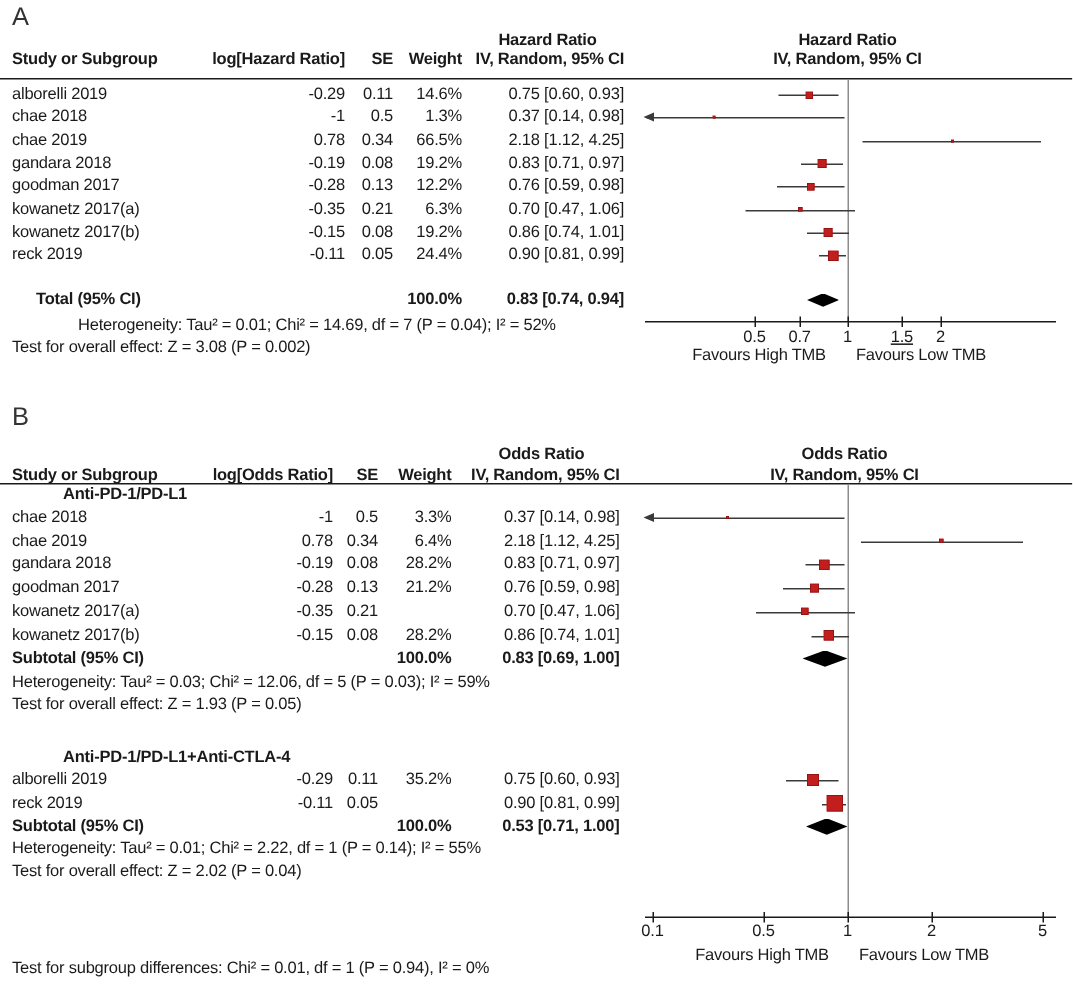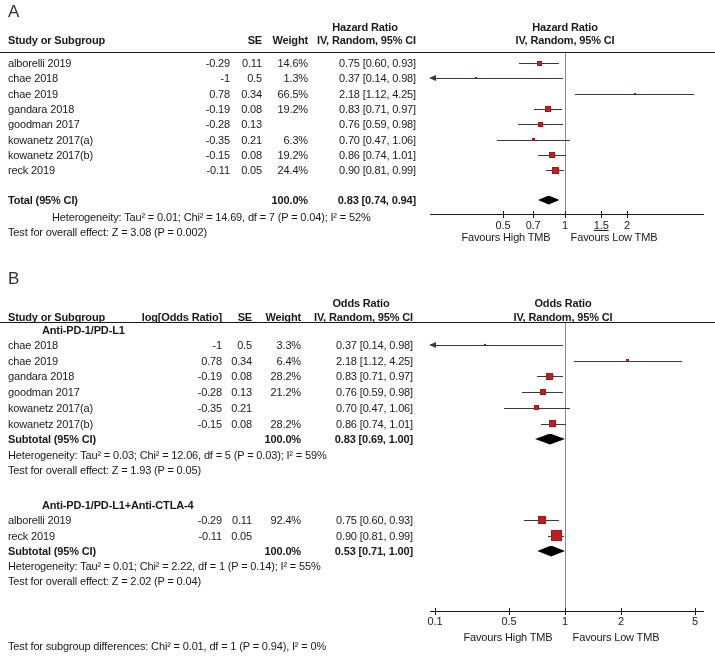--- a/index.html
+++ b/index.html
@@ -26,20 +26,21 @@
             border-bottom:3px solid transparent; border-right:7px solid #3a3a3a; }
 </style>
 </head>
 <body>
 
 <div id="figure">
     <div class="plabel" style="left: 8px; top: 11px;">A</div>
     <div class="t b c" style="top: 27px; left: 255px; width: 220px;">Hazard Ratio</div>
     <div class="t b c" style="top: 27px; left: 455px; width: 220px;">Hazard Ratio</div>
     <div class="t b" style="top: 40px; left: 8px;">Study or Subgroup</div>
+    <div class="t b r" style="top: 40px; left: 60px; width: 170px;">log[Hazard Ratio]</div>
     <div class="t b r" style="top: 40px; left: 92px; width: 170px;">SE</div>
     <div class="t b r" style="top: 40px; left: 138px; width: 170px;">Weight</div>
     <div class="t b r" style="top: 40px; left: 246px; width: 170px;">IV, Random, 95% CI</div>
     <div class="t b c" style="top: 40px; left: 455px; width: 220px;">IV, Random, 95% CI</div>
     <div class="hrule" style="left: 0px; width: 715px; top: 52px;"></div>
     <div class="vline" style="left: 565px; top: 53px; height: 161px;"></div>
     <div class="t" style="top: 63px; left: 8px;">alborelli 2019</div>
     <div class="t r" style="top: 63px; left: 60px; width: 170px;">-0.29</div>
     <div class="t r" style="top: 63px; left: 92px; width: 170px;">0.11</div>
     <div class="t r" style="top: 63px; left: 138px; width: 170px;">14.6%</div>
@@ -64,20 +65,21 @@
     <div class="t" style="top: 109.05px; left: 8px;">gandara 2018</div>
     <div class="t r" style="top: 109.05px; left: 60px; width: 170px;">-0.19</div>
     <div class="t r" style="top: 109.05px; left: 92px; width: 170px;">0.08</div>
     <div class="t r" style="top: 109.05px; left: 138px; width: 170px;">19.2%</div>
     <div class="t r" style="top: 109.05px; left: 246px; width: 170px;">0.83 [0.71, 0.97]</div>
     <div class="ciline" style="left: 534.359px; width: 27.9158px; top: 109.05px;"></div>
     <div class="marker" style="left: 545.33px; top: 106.05px; width: 6px; height: 6px;"></div>
     <div class="t" style="top: 124.4px; left: 8px;">goodman 2017</div>
     <div class="t r" style="top: 124.4px; left: 60px; width: 170px;">-0.28</div>
     <div class="t r" style="top: 124.4px; left: 92px; width: 170px;">0.13</div>
+    <div class="t r" style="top: 124.4px; left: 138px; width: 170px;">12.2%</div>
     <div class="t r" style="top: 124.4px; left: 246px; width: 170px;">0.76 [0.59, 0.98]</div>
     <div class="ciline" style="left: 517.796px; width: 45.3971px; top: 124.4px;"></div>
     <div class="marker" style="left: 537.948px; top: 121.9px; width: 5px; height: 5px;"></div>
     <div class="t" style="top: 139.75px; left: 8px;">kowanetz 2017(a)</div>
     <div class="t r" style="top: 139.75px; left: 60px; width: 170px;">-0.35</div>
     <div class="t r" style="top: 139.75px; left: 92px; width: 170px;">0.21</div>
     <div class="t r" style="top: 139.75px; left: 138px; width: 170px;">6.3%</div>
     <div class="t r" style="top: 139.75px; left: 246px; width: 170px;">0.70 [0.47, 1.06]</div>
     <div class="ciline" style="left: 497.452px; width: 72.7608px; top: 139.75px;"></div>
     <div class="marker" style="left: 531.59px; top: 138.25px; width: 3px; height: 3px;"></div>
@@ -88,21 +90,21 @@
     <div class="t r" style="top: 155.1px; left: 246px; width: 170px;">0.86 [0.74, 1.01]</div>
     <div class="ciline" style="left: 538.062px; width: 27.8285px; top: 155.1px;"></div>
     <div class="marker" style="left: 548.507px; top: 152.1px; width: 6px; height: 6px;"></div>
     <div class="t" style="top: 170.45px; left: 8px;">reck 2019</div>
     <div class="t r" style="top: 170.45px; left: 60px; width: 170px;">-0.11</div>
     <div class="t r" style="top: 170.45px; left: 92px; width: 170px;">0.05</div>
     <div class="t r" style="top: 170.45px; left: 138px; width: 170px;">24.4%</div>
     <div class="t r" style="top: 170.45px; left: 246px; width: 170px;">0.90 [0.81, 0.99]</div>
     <div class="ciline" style="left: 546.148px; width: 17.9529px; top: 170.45px;"></div>
     <div class="marker" style="left: 552.074px; top: 166.95px; width: 7px; height: 7px;"></div>
-    <div class="t b" style="top: 200px; left: 8px; text-align: center;">Total (95% CI)</div>
+    <div class="t b" style="top: 200px; left: 24px; text-align: center;">Total (95% CI)</div>
     <div class="t b r" style="top: 200px; left: 138px; width: 170px;">100.0%</div>
     <div class="t b r" style="top: 200px; left: 246px; width: 170px;">0.83 [0.74, 0.94]</div>
     <div class="diamond" style="left: 538.062px; top: 195.5px; width: 21.4026px; height: 9px;"></div>
     <div class="t" style="top: 217px; left: 8px; padding-left: 44px;">Heterogeneity: Tau² = 0.01; Chi² = 14.69, df = 7 (P = 0.04); I² = 52%</div>
     <div class="t" style="top: 232px; left: 8px;">Test for overall effect: Z = 3.08 (P = 0.002)</div>
     <div class="axis" style="left: 430px; width: 274px; top: 214px;"></div>
     <div class="tick" style="left: 502.988px; top: 211px;"></div>
     <div class="t c" style="top: 225px; left: 392.988px; width: 220px;">0.5</div>
     <div class="tick" style="left: 533.09px; top: 211px;"></div>
     <div class="t c" style="top: 225px; left: 423.09px; width: 220px;">0.7</div>
@@ -171,21 +173,21 @@
     <div class="t b" style="top: 439px; left: 8px;">Subtotal (95% CI)</div>
     <div class="t b r" style="top: 439px; left: 131px; width: 170px;">100.0%</div>
     <div class="t b r" style="top: 439px; left: 243px; width: 170px;">0.83 [0.69, 1.00]</div>
     <div class="diamond" style="left: 535.026px; top: 433.5px; width: 29.9741px; height: 11px;"></div>
     <div class="t" style="top: 455px; left: 8px;">Heterogeneity: Tau² = 0.03; Chi² = 12.06, df = 5 (P = 0.03); I² = 59%</div>
     <div class="t" style="top: 470px; left: 8px;">Test for overall effect: Z = 1.93 (P = 0.05)</div>
     <div class="t b" style="top: 505px; left: 42px;">Anti-PD-1/PD-L1+Anti-CTLA-4</div>
     <div class="t" style="top: 520px; left: 8px;">alborelli 2019</div>
     <div class="t r" style="top: 520px; left: 52px; width: 170px;">-0.29</div>
     <div class="t r" style="top: 520px; left: 82px; width: 170px;">0.11</div>
-    <div class="t r" style="top: 520px; left: 131px; width: 170px;">92.4%</div>
+    <div class="t r" style="top: 520px; left: 131px; width: 170px;">35.2%</div>
     <div class="t r" style="top: 520px; left: 243px; width: 170px;">0.75 [0.60, 0.93]</div>
     <div class="ciline" style="left: 523.736px; width: 35.4017px; top: 520px;"></div>
     <div class="marker" style="left: 537.761px; top: 516px; width: 8px; height: 8px;"></div>
     <div class="t" style="top: 535.7px; left: 8px;">reck 2019</div>
     <div class="t r" style="top: 535.7px; left: 52px; width: 170px;">-0.11</div>
     <div class="t r" style="top: 535.7px; left: 82px; width: 170px;">0.05</div>
     <div class="t r" style="top: 535.7px; left: 243px; width: 170px;">0.90 [0.81, 0.99]</div>
     <div class="ciline" style="left: 547.978px; width: 16.2099px; top: 535.7px;"></div>
     <div class="marker" style="left: 550.989px; top: 530.2px; width: 11px; height: 11px;"></div>
     <div class="t b" style="top: 551px; left: 8px;">Subtotal (95% CI)</div>

